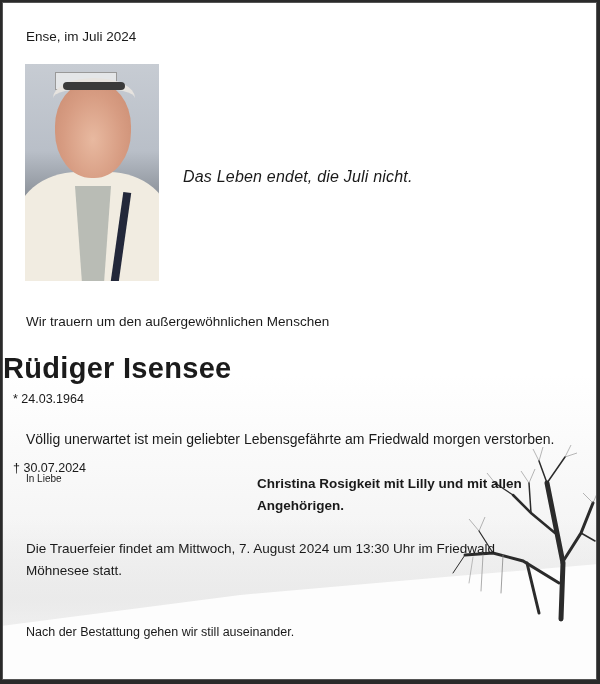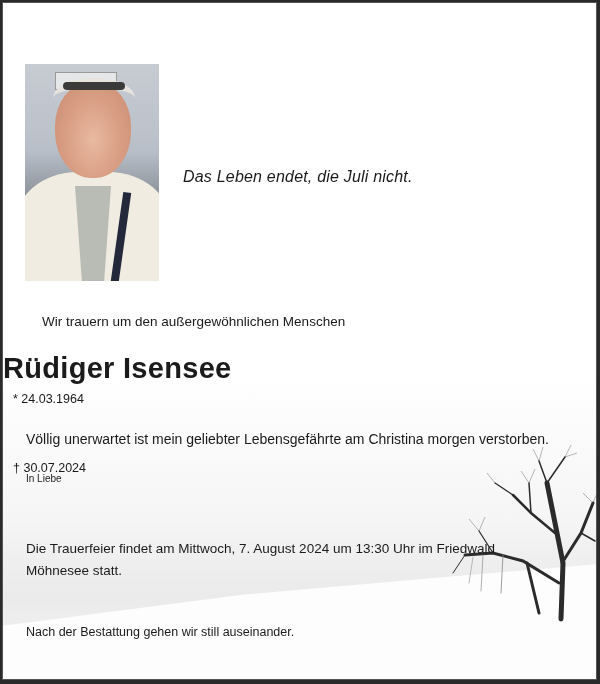--- a/index.html
+++ b/index.html
@@ -30,21 +30,21 @@
       overflow: hidden;
     }
     .photo .sign { position: absolute; left: 30px; top: 8px; width: 62px; height: 18px; background: #e4e6e8; border: 1px solid #999; }
     .photo .head { position: absolute; left: 30px; top: 18px; width: 76px; height: 96px; border-radius: 46% 46% 48% 48%; background: radial-gradient(ellipse at 50% 60%, #e8b9a0 0%, #d79c82 55%, #c88a70 100%); }
     .photo .hair { position: absolute; left: 28px; top: 14px; width: 82px; height: 40px; border-radius: 50% 50% 20% 20%; border-top: 10px solid #e6e3df; }
     .photo .glasses { position: absolute; left: 38px; top: 18px; width: 62px; height: 8px; background: #3a3a3a; border-radius: 4px; }
     .photo .jacket { position: absolute; left: -10px; top: 108px; width: 156px; height: 130px; background: #f1ece1; border-radius: 40% 40% 0 0; }
     .photo .shirt { position: absolute; left: 50px; top: 122px; width: 36px; height: 100px; background: #b9bcb5; clip-path: polygon(0 0, 100% 0, 80% 100%, 20% 100%); }
     .photo .lanyard { position: absolute; left: 92px; top: 128px; width: 8px; height: 90px; background: #23283a; transform: rotate(8deg); }
     .motto { left: 180px; top: 164px; font-style: italic; font-size: 16px; letter-spacing: 0.2px; }
-    .intro { left: 23px; top: 311px; font-size: 13.5px; margin-left: 16px; }
+    .intro { left: 23px; top: 311px; font-size: 13.5px; }
     .name { left: 0; width: 595px; top: 348px; text-align: left; font-weight: bold; font-size: 29px; letter-spacing: 0.3px; color: #1b1b1b; }
     .dates { left: 0; width: 595px; top: 389px; display: flex; justify-content: center; gap: 54px; font-size: 12.5px; flex-direction: column; }
     .dates span { padding-left: 10px; }
     .message { left: 23px; top: 428px; font-size: 14px; }
     .love { left: 23px; top: 470px; font-size: 10px; }
     .mourners { left: 254px; top: 470px; font-weight: bold; font-size: 13.5px; line-height: 22px; white-space: normal; width: 280px; }
     .ceremony { left: 23px; top: 535px; font-size: 13.5px; line-height: 22px; white-space: normal; width: 520px; }
     .farewell { left: 23px; top: 594px; font-size: 12.5px; margin-top: 28px; }
     .tree { position: absolute; left: 440px; top: 440px; width: 158px; height: 180px; }
   </style>
@@ -71,35 +71,37 @@
       <path d="M22 112 L10 130" stroke-width="1"></path>
       <path d="M60 112 L58 150" stroke-width="0.8" stroke="#888"></path>
       <path d="M40 112 L38 148" stroke-width="0.8" stroke="#999"></path>
       <path d="M30 114 L26 140" stroke-width="0.8" stroke="#aaa"></path>
     </g>
     <g stroke="#555" stroke-width="0.6" fill="none" opacity="0.7">
       <path d="M96 18 L90 6 M96 18 L100 4 M122 14 L128 2 M122 14 L134 10 M150 60 L156 46 M150 60 L140 50 M86 40 L78 28 M86 40 L92 26 M52 40 L44 30 M36 88 L26 76 M36 88 L42 74"></path>
     </g>
   </svg>
 
+  <div class="txt place-date">Ense, im Juli 2024</div>
 
   <div class="photo">
     <div class="sign"></div>
     <div class="jacket"></div>
     <div class="shirt"></div>
     <div class="head"></div>
     <div class="hair"></div>
     <div class="glasses"></div>
     <div class="lanyard"></div>
   </div>
 
   <div class="txt motto">Das Leben endet, die Juli nicht.</div>
   <div class="txt intro">Wir trauern um den außergewöhnlichen Menschen</div>
   <div class="txt name">Rüdiger Isensee</div>
   <div class="txt dates">
     <span>* 24.03.1964</span>
     <span>† 30.07.2024</span>
   </div>
-  <div class="txt message">Völlig unerwartet ist mein geliebter Lebensgefährte am Christina morgen verstorben.</div>
+  <div class="txt message">Völlig unerwartet ist mein geliebter Lebensgefährte am Friedwald morgen verstorben.</div>
   <div class="txt love">In Liebe</div>
+  <div class="txt mourners">Christina Rosigkeit mit Lilly und mit allen Angehörigen.</div>
   <div class="txt ceremony">Die Trauerfeier findet am Mittwoch, 7. August 2024 um 13:30 Uhr im Friedwald Möhnesee statt.</div>
   <div class="txt farewell">Nach der Bestattung gehen wir still auseinander.</div>
 </div>
 
 </body></html>

